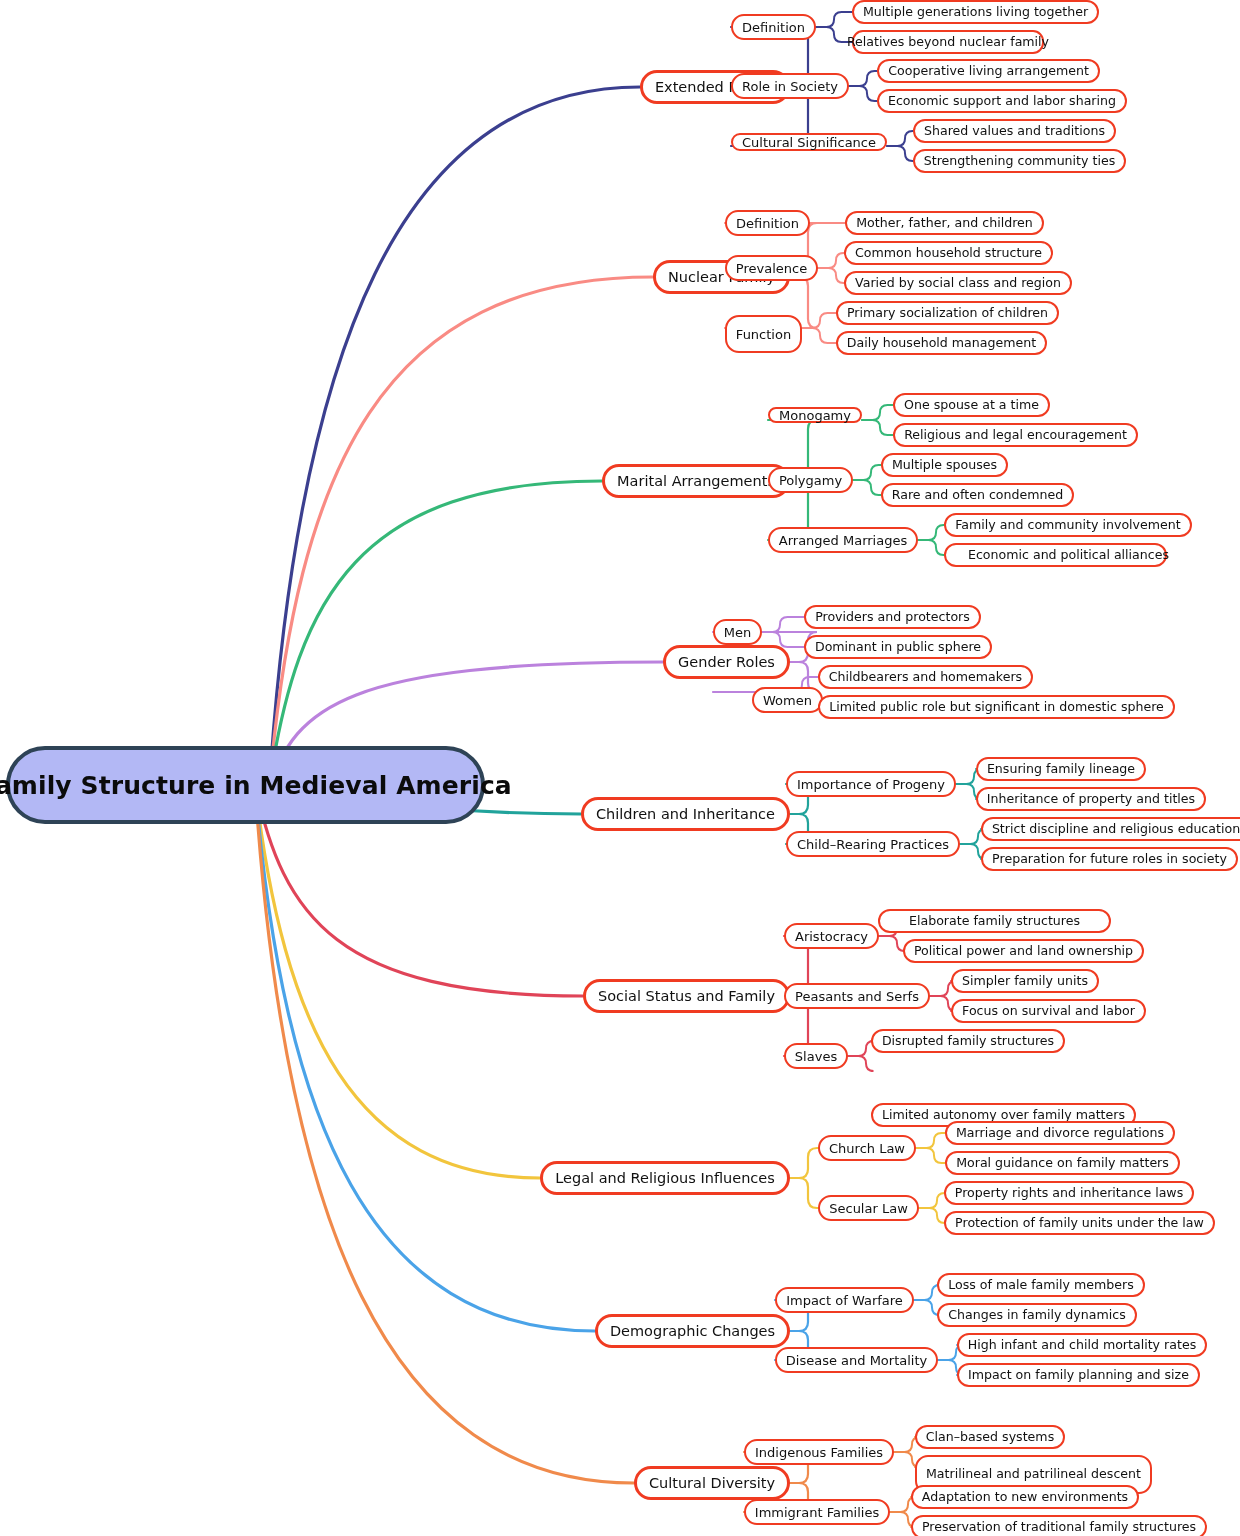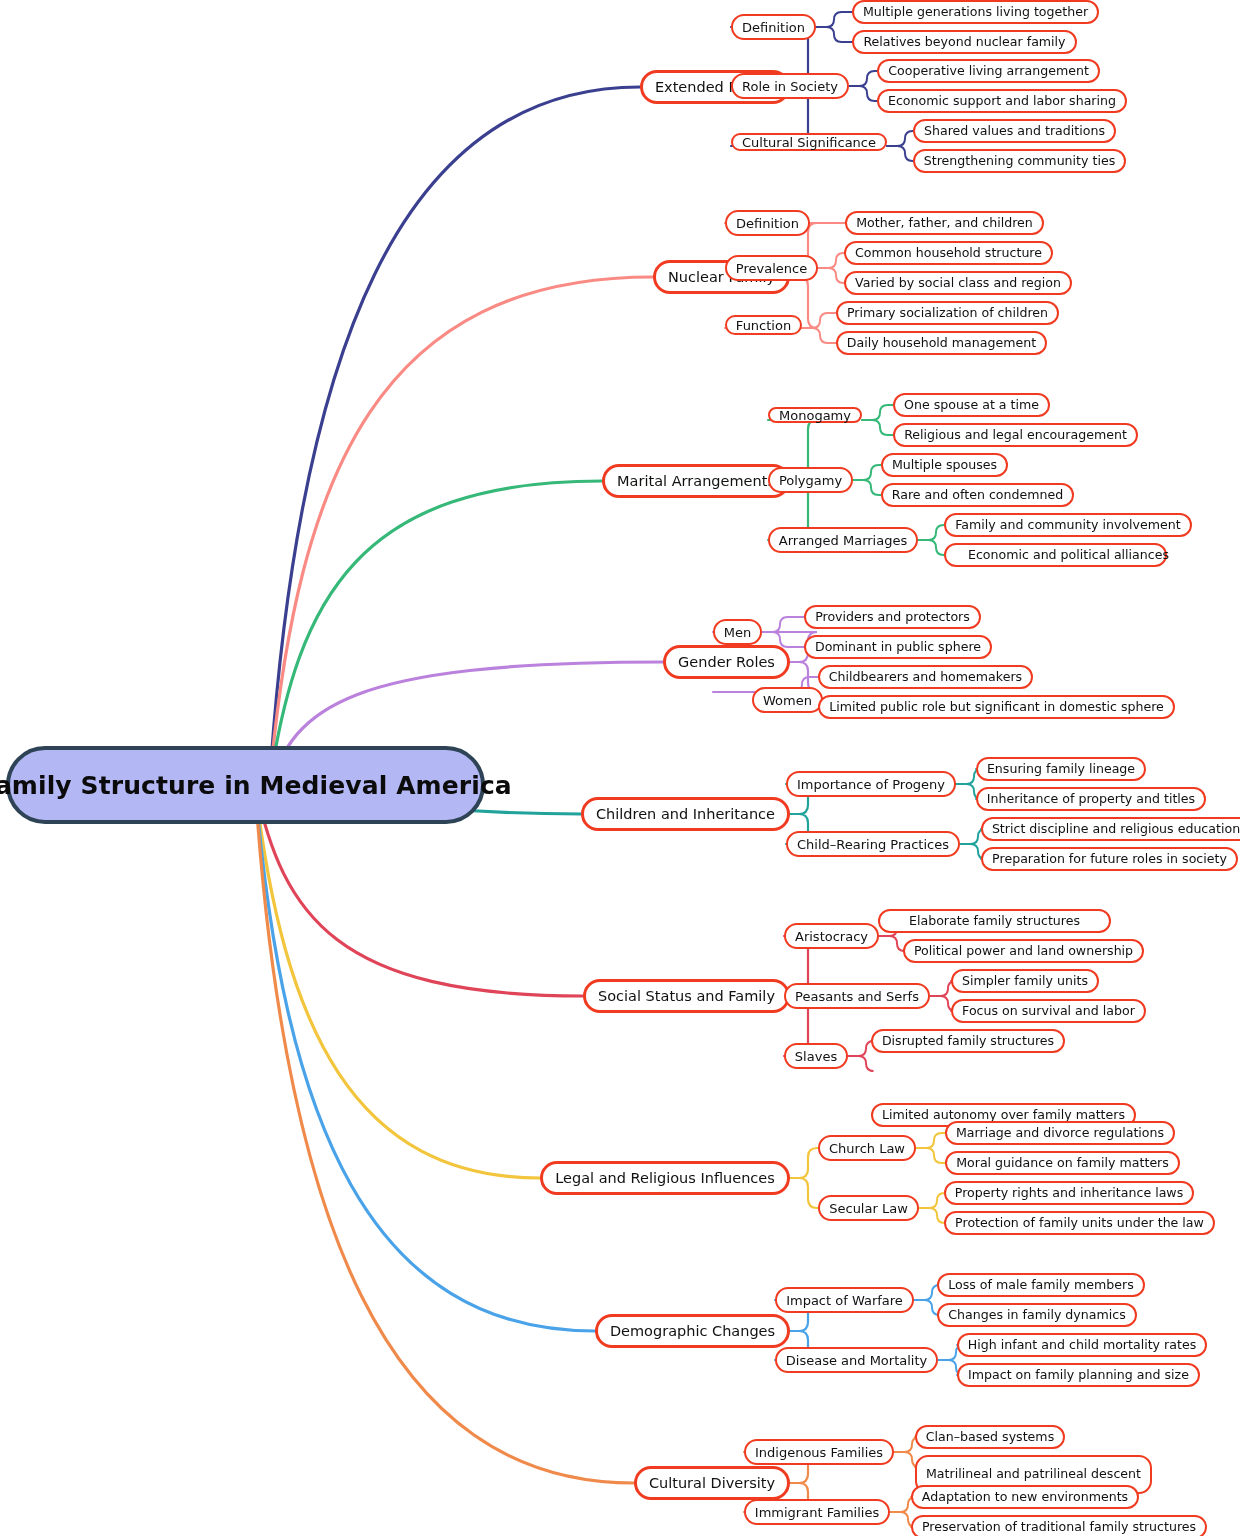--- a/index.html
+++ b/index.html
@@ -128,21 +128,21 @@
   <div id="nodes">
       <div class="node l1" style="left: 640px; top: 70px; width: 150px; height: 34px;">
         <span>Extended Family</span>
       </div>
       <div class="node l2" style="left: 731px; top: 14px; width: 85px; height: 26px;">
         <span>Definition</span>
       </div>
       <div class="node l3" style="left: 852px; top: 0px; width: 247px; height: 24px;">
         <span>Multiple generations living together</span>
       </div>
-      <div class="node l3" style="left: 852px; top: 30px; width: 225px; height: 24px;">
+      <div class="node l3" style="left: 852px; top: 30px; width: 192px; height: 24px; border-radius: 11px;">
         <span>Relatives beyond nuclear family</span>
       </div>
       <div class="node l2" style="left: 731px; top: 73px; width: 118px; height: 26px;">
         <span>Role in Society</span>
       </div>
       <div class="node l3" style="left: 877px; top: 59px; width: 223px; height: 24px;">
         <span>Cooperative living arrangement</span>
       </div>
       <div class="node l3" style="left: 877px; top: 89px; width: 250px; height: 24px;">
         <span>Economic support and labor sharing</span>
@@ -167,21 +167,21 @@
       </div>
       <div class="node l2" style="left: 725px; top: 255px; width: 93px; height: 26px;">
         <span>Prevalence</span>
       </div>
       <div class="node l3" style="left: 844px; top: 241px; width: 209px; height: 24px;">
         <span>Common household structure</span>
       </div>
       <div class="node l3" style="left: 844px; top: 271px; width: 228px; height: 24px;">
         <span>Varied by social class and region</span>
       </div>
-      <div class="node l2" style="left: 725px; top: 315px; width: 77px; height: 20px;">
+      <div class="node l2" style="left: 725px; top: 315px; width: 77px; height: 38px;">
         <span>Function</span>
       </div>
       <div class="node l3" style="left: 836px; top: 301px; width: 223px; height: 24px;">
         <span>Primary socialization of children</span>
       </div>
       <div class="node l3" style="left: 836px; top: 331px; width: 211px; height: 24px;">
         <span>Daily household management</span>
       </div>
       <div class="node l1" style="left: 602px; top: 464px; width: 188px; height: 34px;">
         <span>Marital Arrangements</span>

